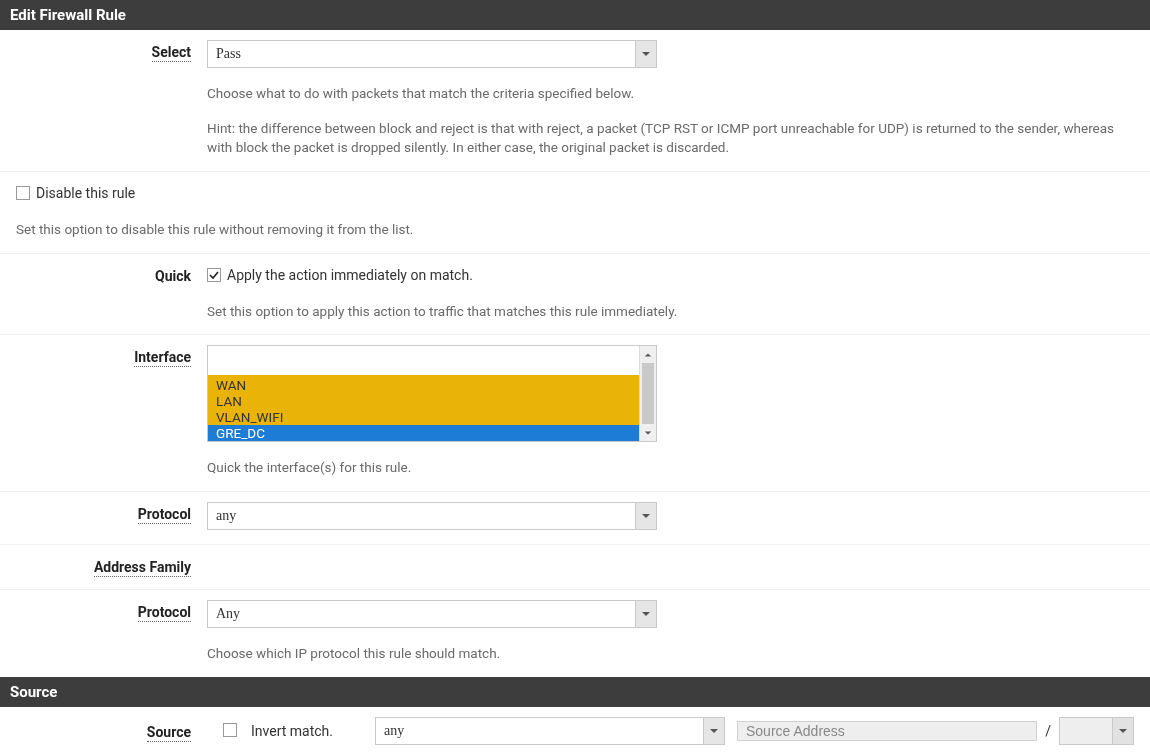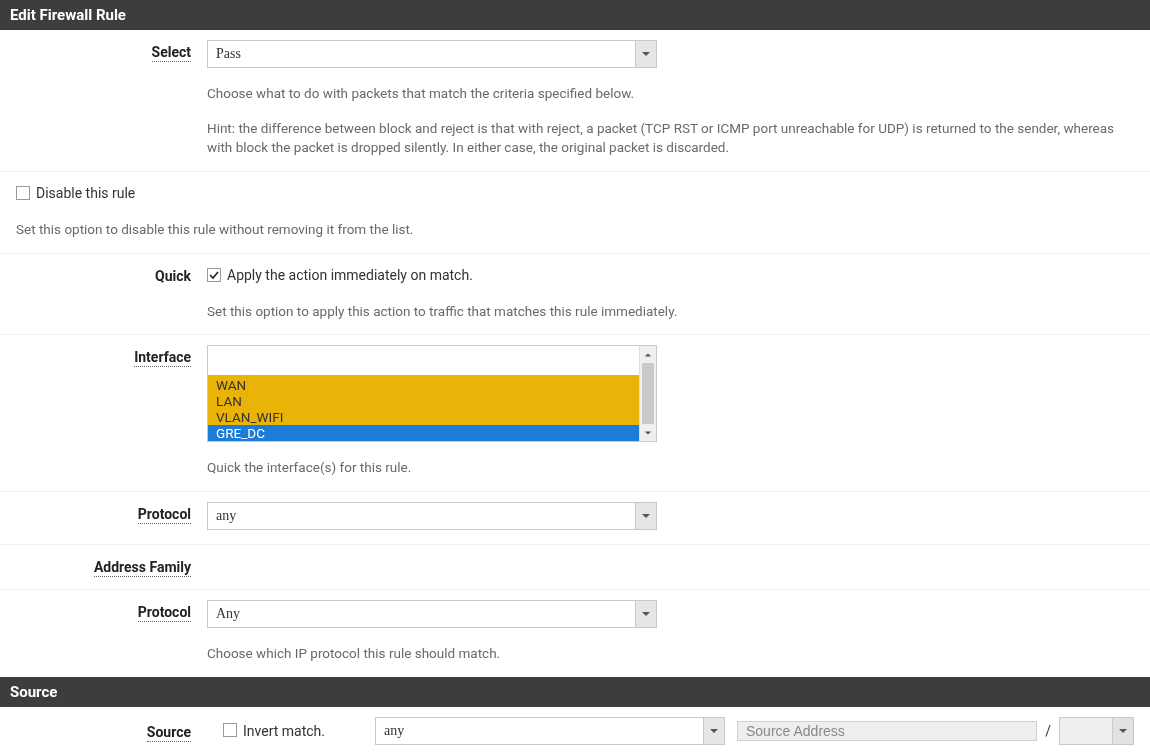--- a/index.html
+++ b/index.html
@@ -141,21 +141,21 @@
   .sd-row {
     display: flex;
     align-items: center;
     padding: 10px 16px 14px;
     gap: 12px;
     border-bottom: 1px solid #f0f0f0;
   }
   .sd-row:last-child { border-bottom: none; }
   .sd-row .label-col { padding-top: 2px; }
 
-  .sd-checkbox-zone { width: 160px; min-width: 160px; display: flex; gap: 6px; padding-left: 20px; }
+  .sd-checkbox-zone { width: 160px; min-width: 160px; display: flex; gap: 14px; padding-left: 20px; }
   .sd-select-zone { width: 350px; min-width: 350px; position: relative; }
   .sd-select-zone .select-wrap { width: 350px; }
   .sd-select-zone .select-like { width: 350px; }
 
   .sd-addr-zone { display: flex; align-items: center; gap: 4px; flex: 1; }
   .addr-input {
     flex: 1;
     height: 20px;
     border: 1px solid #d0d0d0;
     background: #eee;

